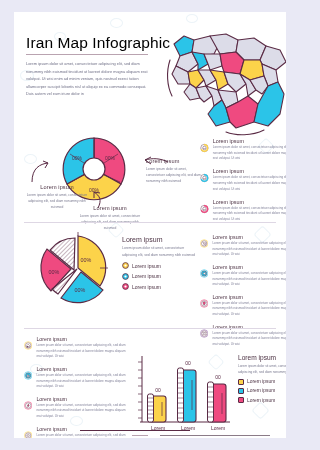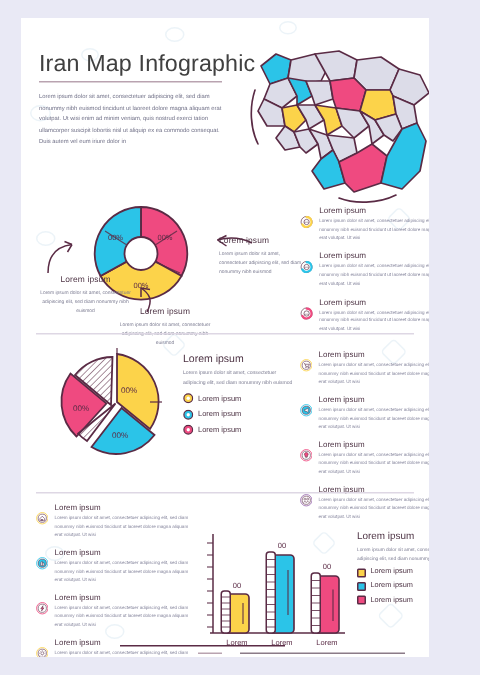--- a/index.html
+++ b/index.html
@@ -16,21 +16,21 @@
     background: #ffffff;
     overflow: hidden;
   }
   .wm { position: absolute; border: 1.6px solid #dce9f2; border-radius: 50%;
         opacity: .55; pointer-events: none; }
   .wm.sq { border-radius: 3px; transform: rotate(45deg); }
 
   
   .title {
     position: absolute; left: 12px; top: 22px;
-    font-size: 15.5px; color: #404040; letter-spacing: .1px;
+    font-size: 15.5px; color: #000000; letter-spacing: .1px;
     white-space: nowrap; font-weight: 400;
   }
   .title-rule { position:absolute; left:12px; top:42px; width:122px; height:1px; background:#b9a3b0; }
   .intro {
     position: absolute; left: 12px; top: 48px; width: 128px;
     font-size: 3.9px; line-height: 1.95; color: #6f6f86; text-align: left;
   }
 
   
   .map { position: absolute; left: 150px; top: 18px; width: 142px; height: 108px; }

